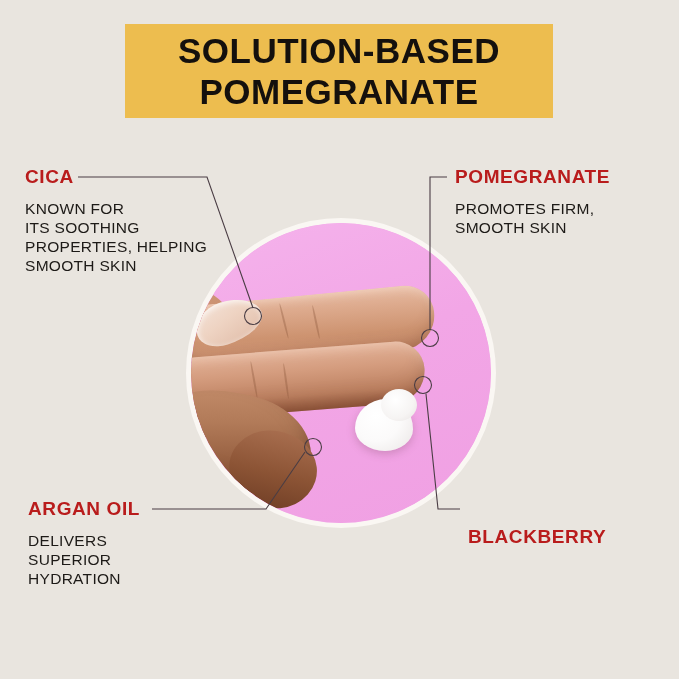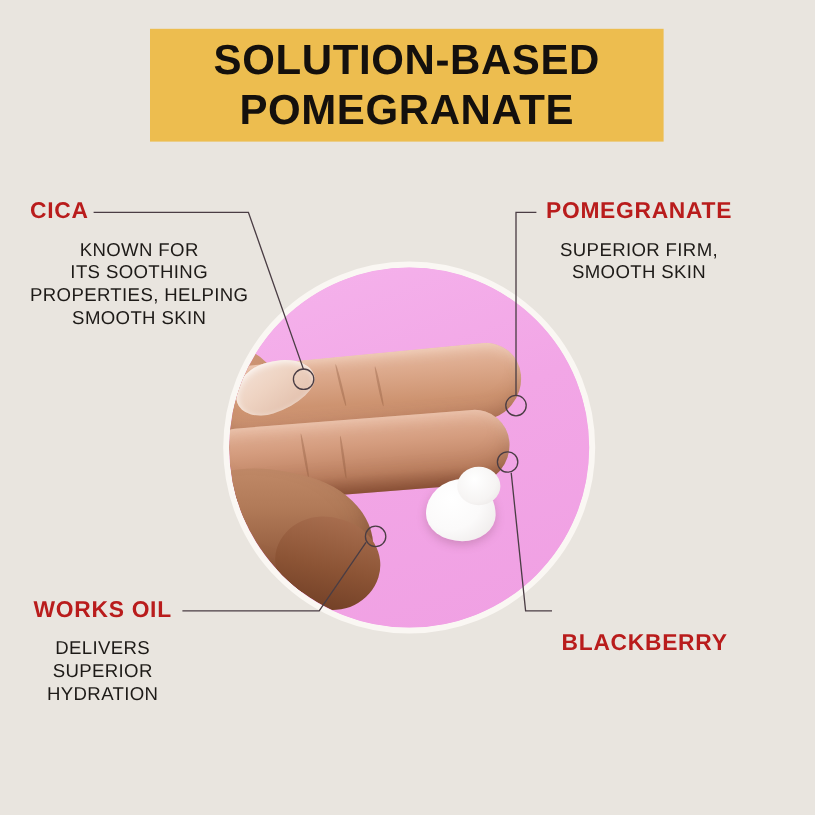--- a/index.html
+++ b/index.html
@@ -197,21 +197,20 @@
     line-height: 22px;
     white-space: nowrap;
   }
   .callout-body {
     margin-top: 11px;
     font-size: 15.5px;
     color: #1d1a17;
     line-height: 19px;
     letter-spacing: 0.3px;
     white-space: pre-line;
-    text-align: center;
   }
   .callout-cica        { left: 25px;  top: 166px; }
   .callout-pomegranate { left: 455px; top: 166px; }
   .callout-argan       { left: 28px;  top: 498px; }
   .callout-blackberry  { left: 468px; top: 498px; margin-top: 28px; }
 
   
   .connectors {
     position: absolute;
     left: 0; top: 0;
@@ -270,26 +269,26 @@
   <div class="callout callout-cica">
     <div class="callout-title">CICA</div>
     <div class="callout-body">KNOWN FOR
 ITS SOOTHING
 PROPERTIES, HELPING
 SMOOTH SKIN</div>
   </div>
 
   <div class="callout callout-pomegranate">
     <div class="callout-title">POMEGRANATE</div>
-    <div class="callout-body">SUPERIOR FIRM,
+    <div class="callout-body">PROMOTES FIRM,
 SMOOTH SKIN</div>
   </div>
 
   <div class="callout callout-argan">
-    <div class="callout-title">WORKS OIL</div>
+    <div class="callout-title">ARGAN OIL</div>
     <div class="callout-body">DELIVERS
 SUPERIOR
 HYDRATION</div>
   </div>
 
   <div class="callout callout-blackberry">
     <div class="callout-title">BLACKBERRY</div>
   </div>
 
 </div>

